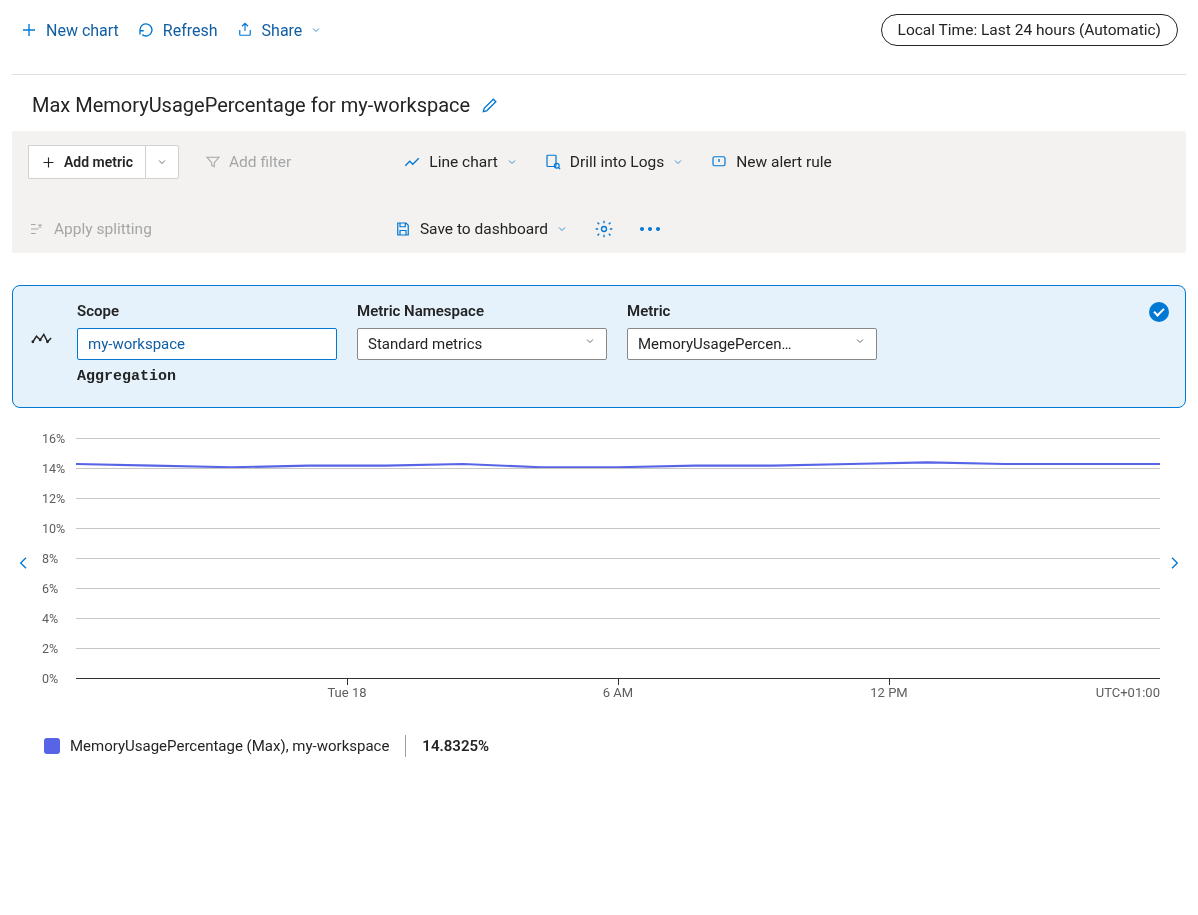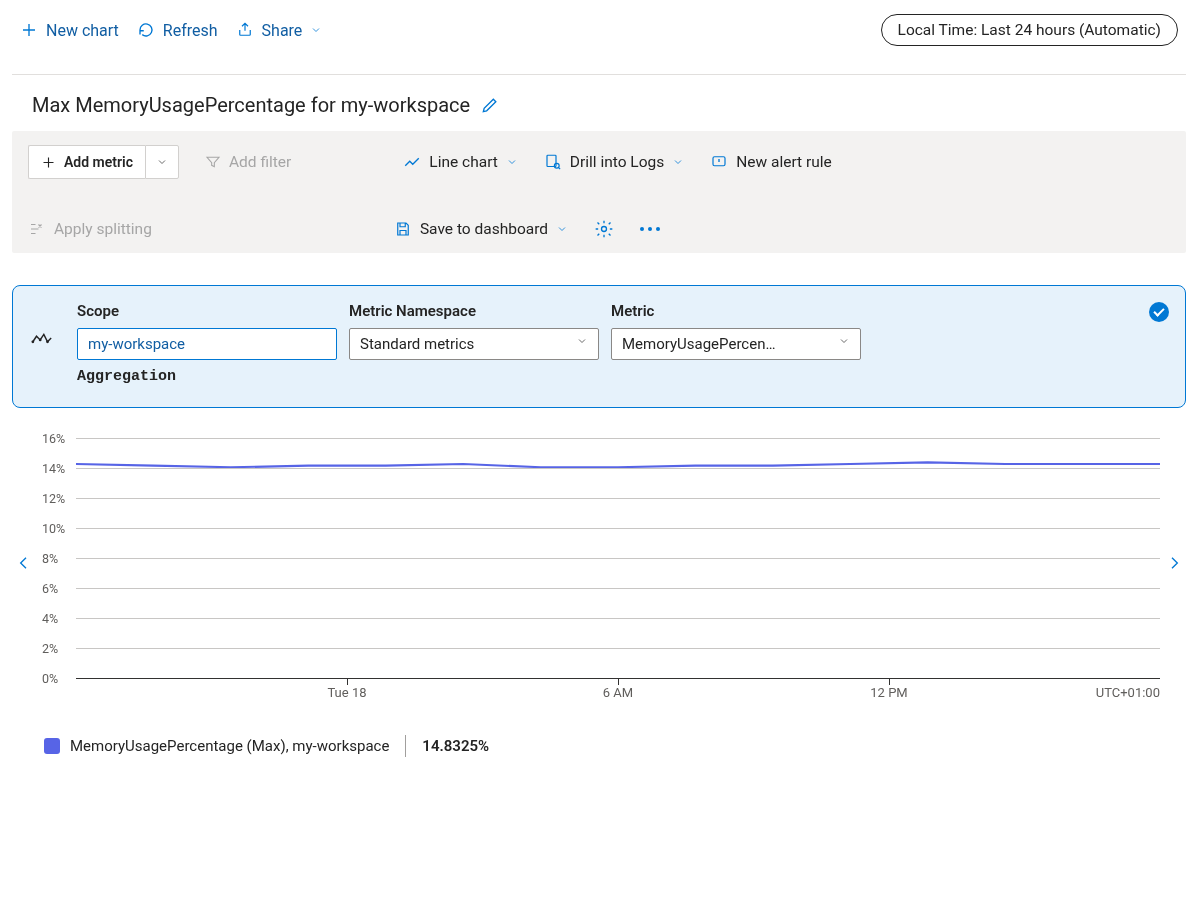--- a/index.html
+++ b/index.html
@@ -31,21 +31,21 @@
   .metric-toolbar{background:var(--toolbar-bg);display:flex;flex-wrap:wrap;align-items:center;gap:20px 26px;padding:14px 16px;margin-top:8px;border-radius:2px;}
   .btn-split{display:inline-flex;align-items:stretch;}
   .btn-split .main{border:1px solid var(--border);border-right:none;padding:8px 12px;background:#fff;display:inline-flex;align-items:center;gap:8px;font-weight:600;border-radius:2px 0 0 2px;}
   .btn-split .caret{border:1px solid var(--border);border-left:1px solid var(--border);padding:8px 10px;background:#fff;border-radius:0 2px 2px 0;display:inline-flex;align-items:center;}
   .link{display:inline-flex;align-items:center;gap:8px;font-size:15.5px;color:var(--text);cursor:pointer;}
   .disabled{color:var(--disabled);cursor:default;}
   
   .config-panel{border:1px solid var(--panel-blue-border);border-radius:8px;background:var(--panel-blue);margin:32px 0 20px 0;padding:16px 18px 22px 18px;display:flex;gap:24px;align-items:flex-start;position:relative;}
   .config-panel .check{position:absolute;right:16px;top:16px;width:20px;height:20px;border-radius:50%;background:var(--blue);display:flex;align-items:center;justify-content:center;}
   .config-panel .check:after{content:"";width:8px;height:4px;border-left:2px solid #fff;border-bottom:2px solid #fff;transform:rotate(-45deg);margin-top:-2px;}
-  .cfg-grid{display:grid;grid-template-columns:260px 250px 250px;gap:8px 12px;}
+  .cfg-grid{display:grid;grid-template-columns:260px 250px 250px;gap:8px 20px;}
   .cfg-grid label{font-weight:600;font-size:15px;}
   .cfg-grid .aggrow{grid-column:1;font-family:Liberation Mono, monospace;}
   .select,.field{border:1px solid #8a8886;background:#fff;border-radius:2px;padding:6px 10px;font-size:15px;display:flex;align-items:flex-start;justify-content:space-between;gap:8px;cursor:pointer;}
   .field.selected{border-color:var(--blue);}
   .field.selected span{color:var(--blue-link);}
   .caret-icon{width:12px;height:12px;}
   .caret-icon polyline{stroke:#444;stroke-width:1.6;fill:none;}
   .spark{margin-top:30px;}
   
   .chart-zone{position:relative;padding:10px 10px 0 10px;}

